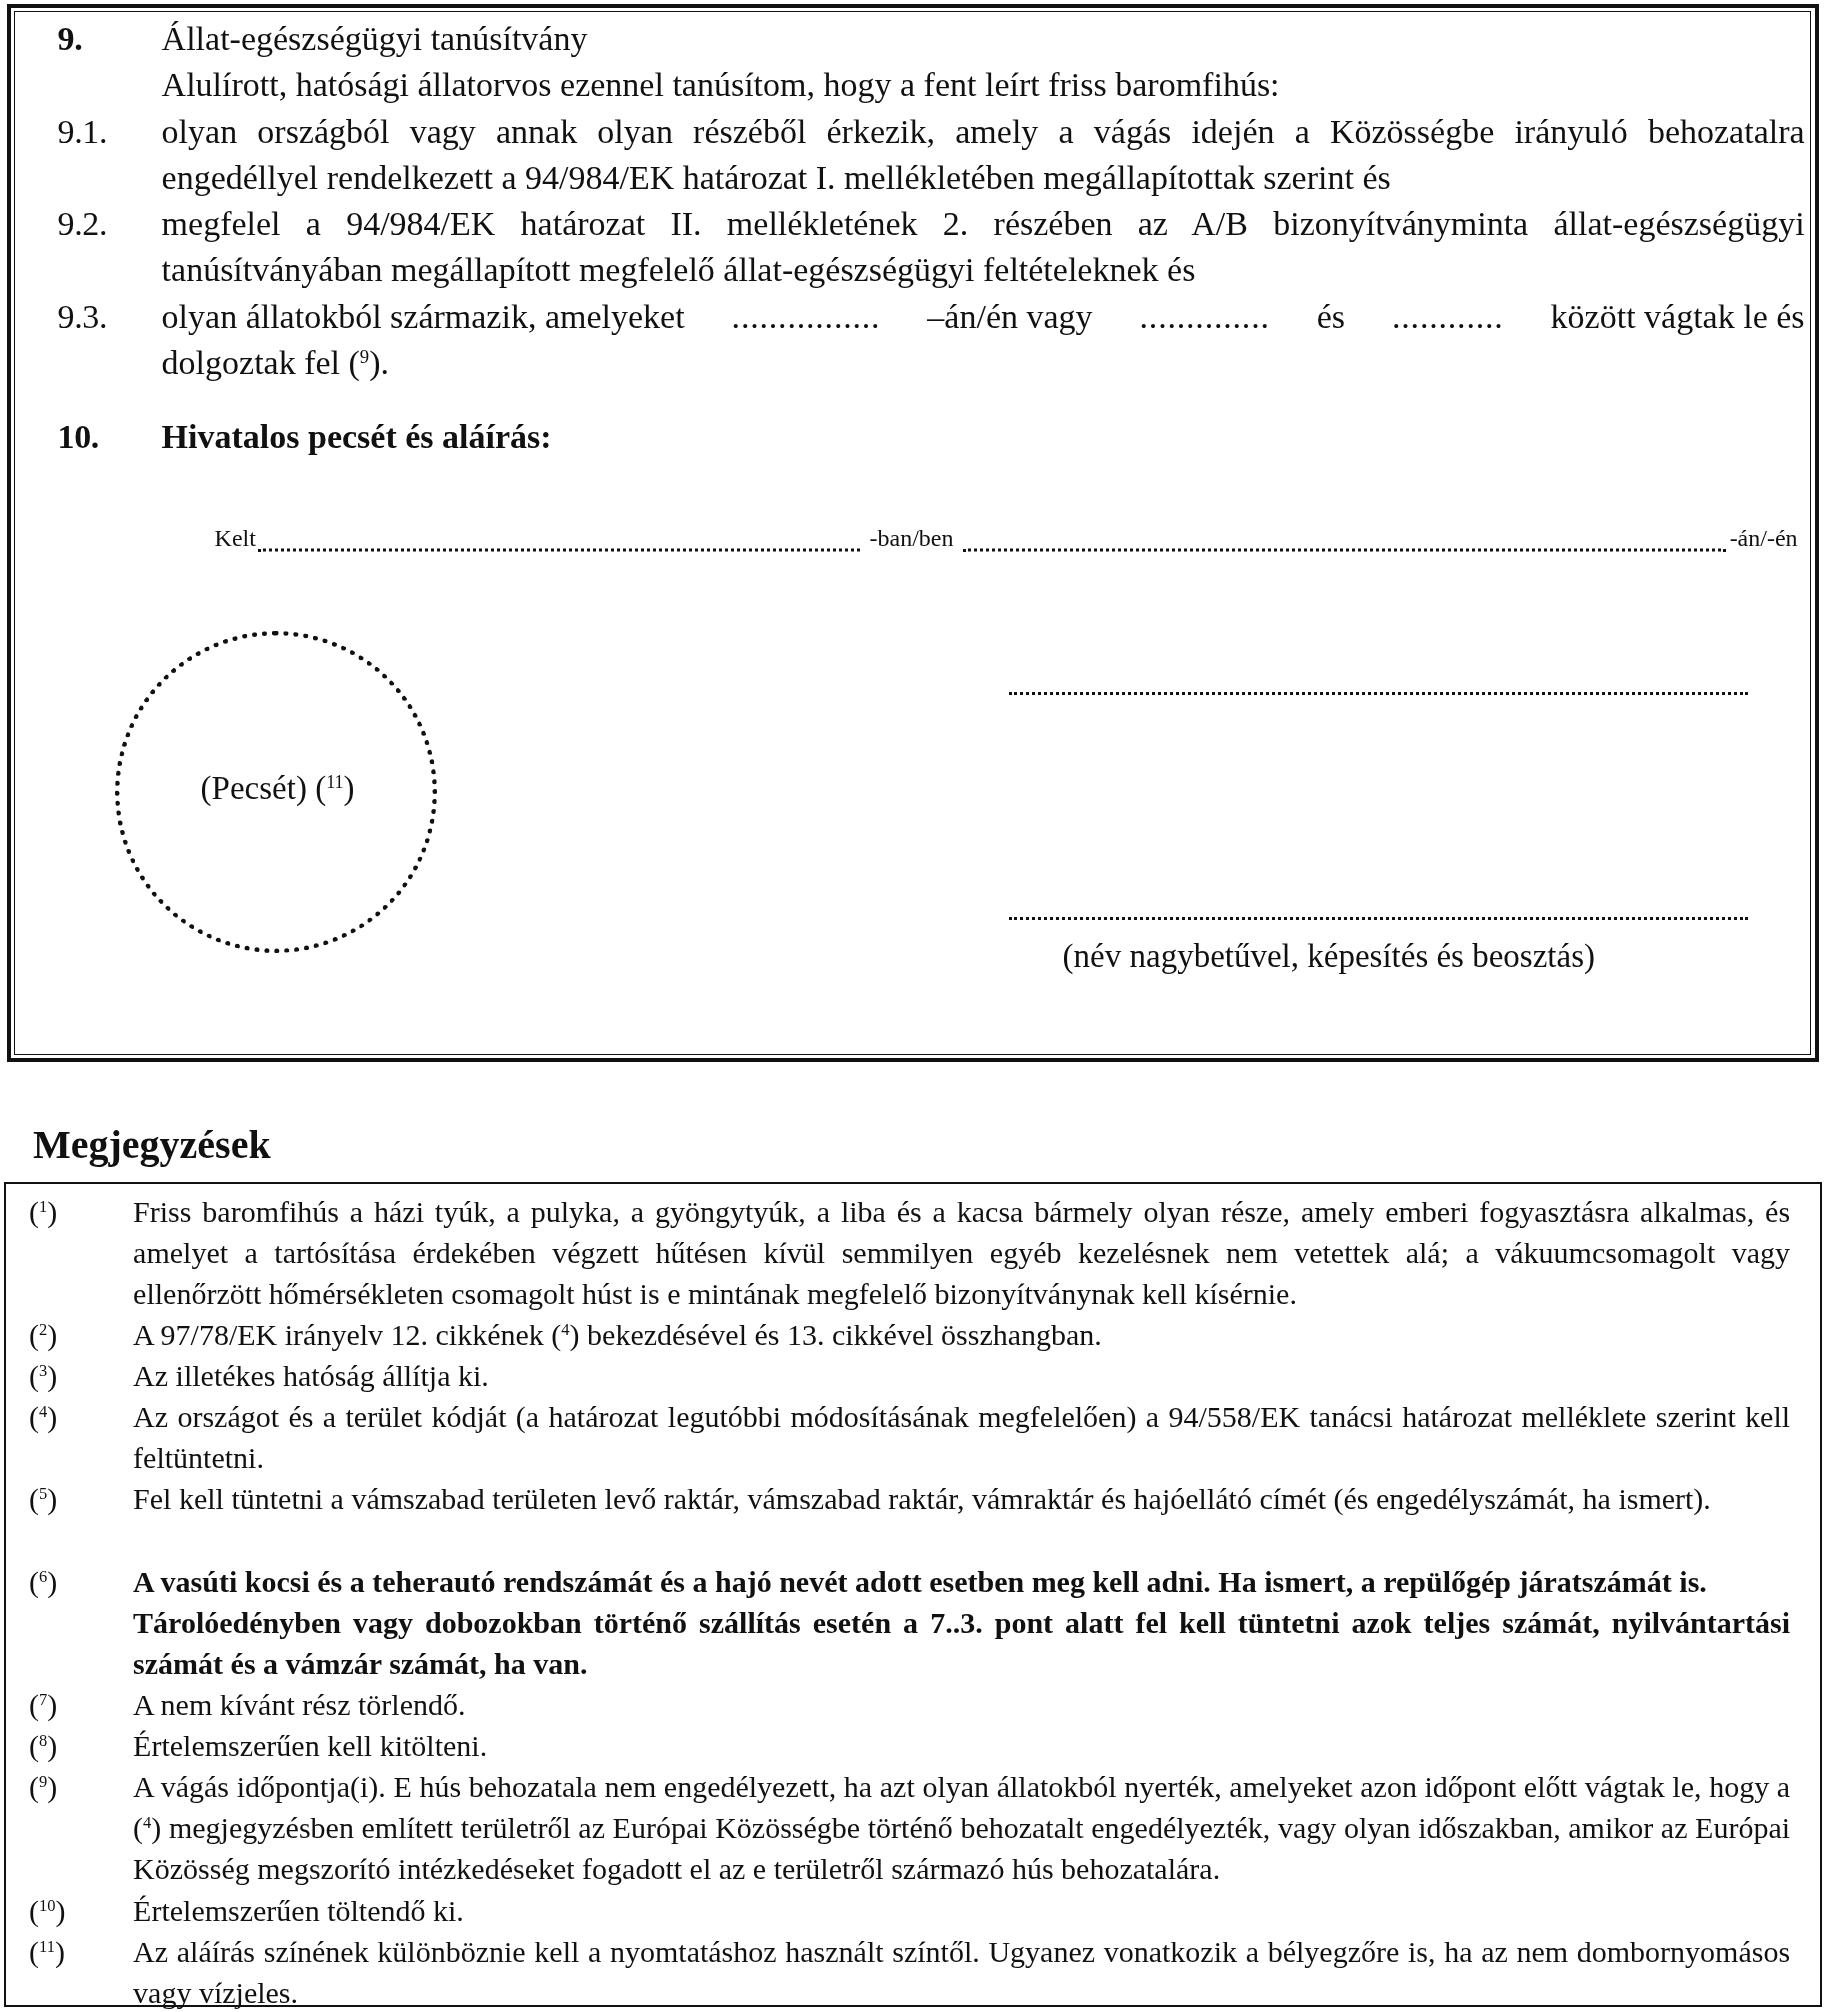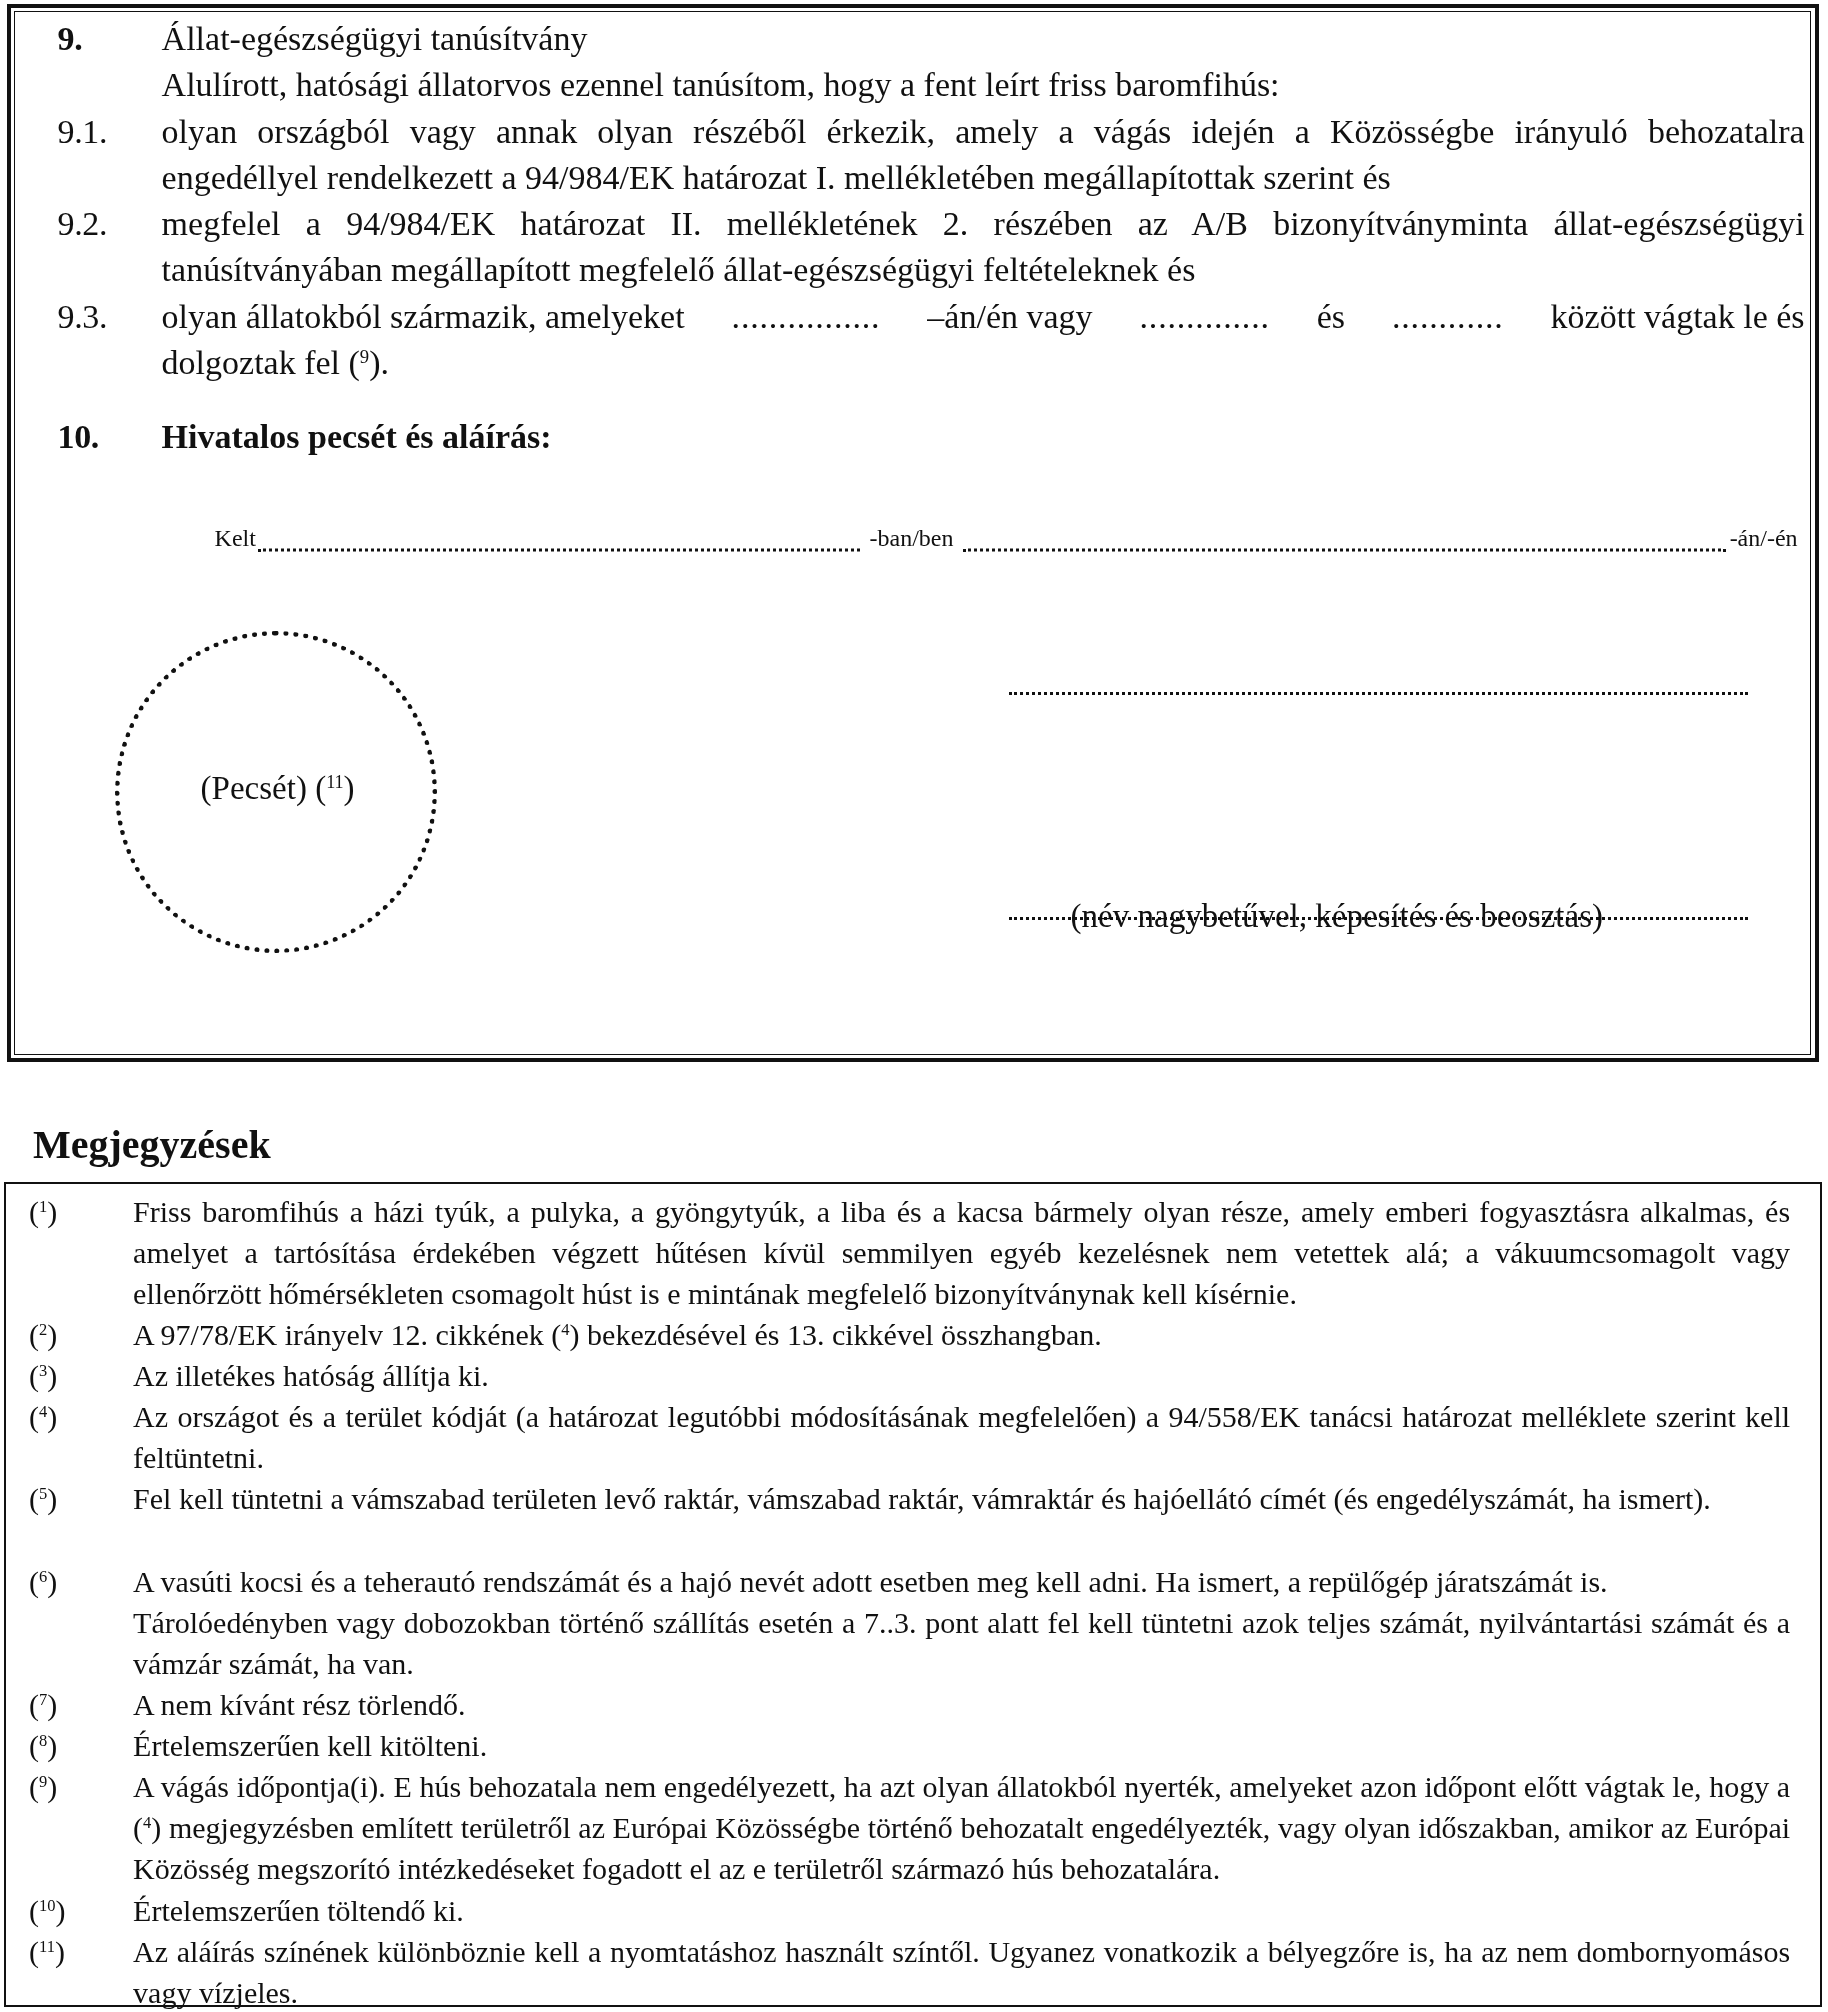--- a/index.html
+++ b/index.html
@@ -133,21 +133,21 @@
     <span>-án/-én</span>
   </div>
 
   <div class="seal">
     <div class="seal-label"><span>(Pecsét) (</span><span class="sup">11</span><span>)</span></div>
   </div>
 
   <div class="sig-line" style="top:684px;"></div>
 
   <div class="sig-line" style="top:909px;"></div>
-  <div class="sig-label" style="left:1052px; top:888px;margin-left:8px;">(név nagybetűvel, képesítés és beosztás)</div>
+  <div class="sig-label" style="left:1052px; top:928px;">(név nagybetűvel, képesítés és beosztás)</div>
 </div>
 
 <div class="notes-heading">Megjegyzések</div>
 
 <div class="notes-box">
 
   <div class="note" style="top:6.6px;">
     <span class="note-num">(<span class="sup">1</span>)</span>
     <div class="note-text">Friss baromfihús a házi tyúk, a pulyka, a gyöngytyúk, a liba és a kacsa bármely olyan része, amely emberi fogyasztásra alkalmas, és amelyet a tartósítása érdekében végzett hűtésen kívül semmilyen egyéb kezelésnek nem vetettek alá; a vákuumcsomagolt vagy ellenőrzött hőmérsékleten csomagolt húst is e mintának megfelelő bizonyítványnak kell kísérnie.</div>
   </div>
@@ -167,21 +167,21 @@
     <div class="note-text">Az országot és a terület kódját (a határozat legutóbbi módosításának megfelelően) a 94/558/EK tanácsi határozat melléklete szerint kell feltüntetni.</div>
   </div>
 
   <div class="note" style="top:294px;">
     <span class="note-num">(<span class="sup">5</span>)</span>
     <div class="note-text">Fel kell tüntetni a vámszabad területen levő raktár, vámszabad raktár, vámraktár és hajóellátó címét (és engedélyszámát, ha ismert).</div>
   </div>
 
   <div class="note" style="top:377px;">
     <span class="note-num">(<span class="sup">6</span>)</span>
-    <div class="note-text" style="text-align:left;">
+    <div class="note-text" style="text-align:left;font-weight:bold;">
       <div>A vasúti kocsi és a teherautó rendszámát és a hajó nevét adott esetben meg kell adni. Ha ismert, a repülőgép járatszámát is.</div>
       <div style="text-align:justify;">Tárolóedényben vagy dobozokban történő szállítás esetén a 7..3. pont alatt fel kell tüntetni azok teljes számát, nyilvántartási számát és a vámzár számát, ha van.</div>
     </div>
   </div>
 
   <div class="note" style="top:500px;">
     <span class="note-num">(<span class="sup">7</span>)</span>
     <div class="note-text">A nem kívánt rész törlendő.</div>
   </div>
 

